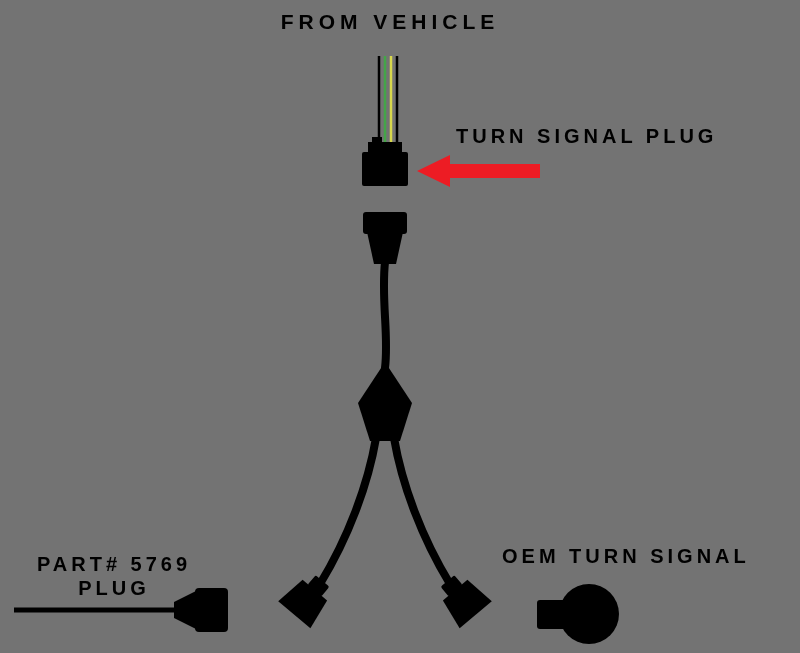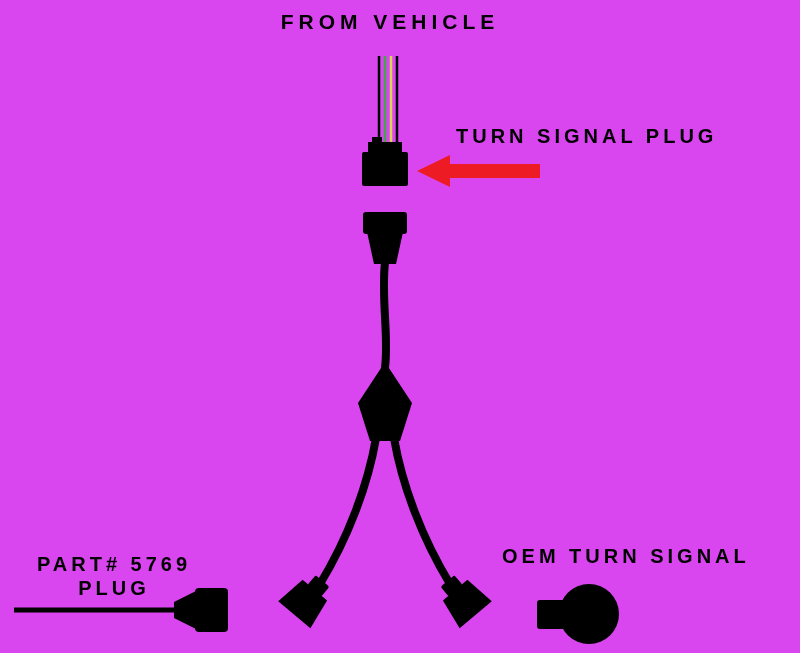--- a/index.html
+++ b/index.html
@@ -4,21 +4,21 @@
 <style>
   html, body {
     margin: 0;
     padding: 0;
     background: #ffffff;
   }
   .page {
     position: relative;
     width: 800px;
     height: 653px;
-    background: #d946ef;
+    background: #737373;
     overflow: hidden;
     font-family: "Liberation Sans", sans-serif;
   }
   svg text {
     font-family: "Liberation Sans", "DejaVu Sans", sans-serif;
     font-weight: bold;
     fill: #000000;
   }
   .lbl {
     font-size: 20px;

